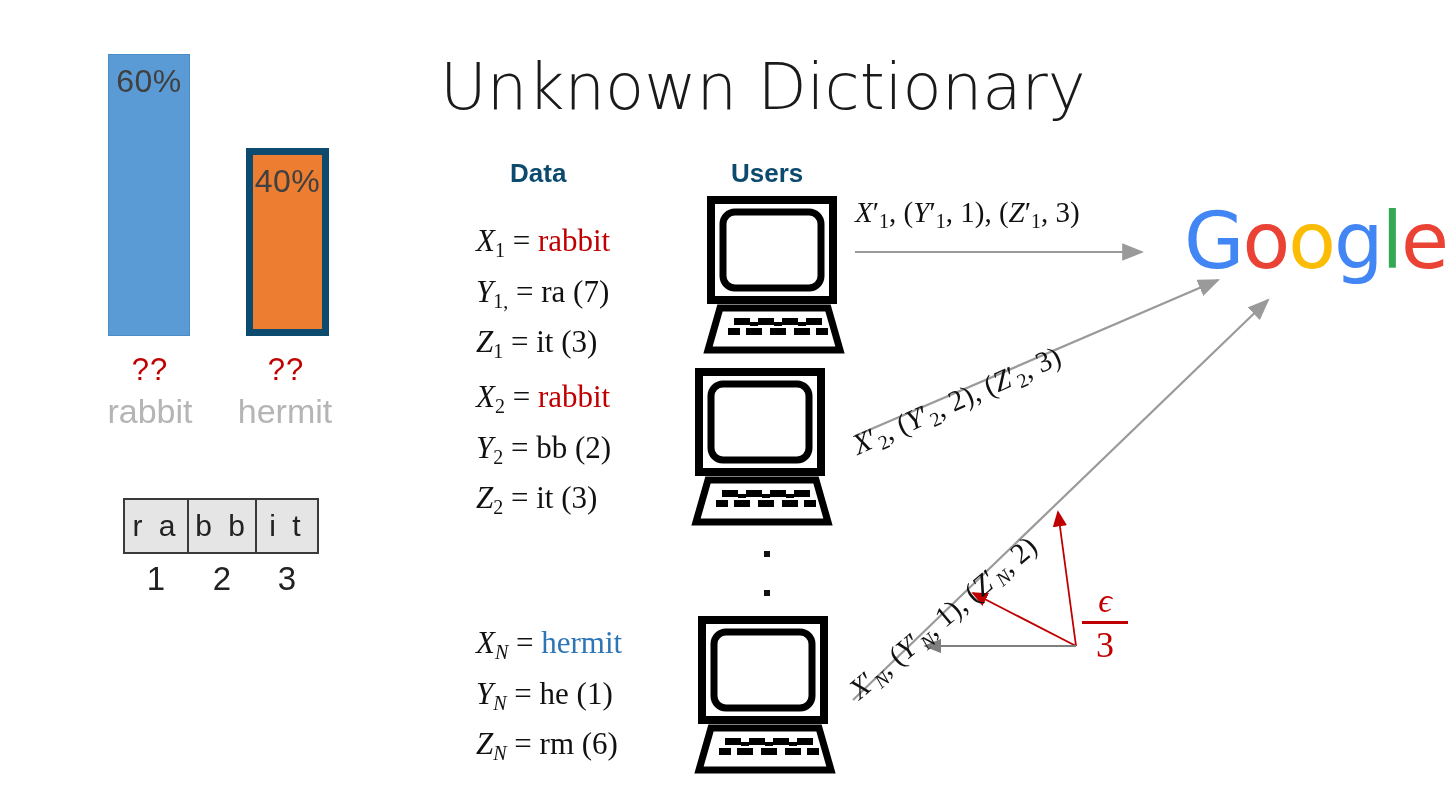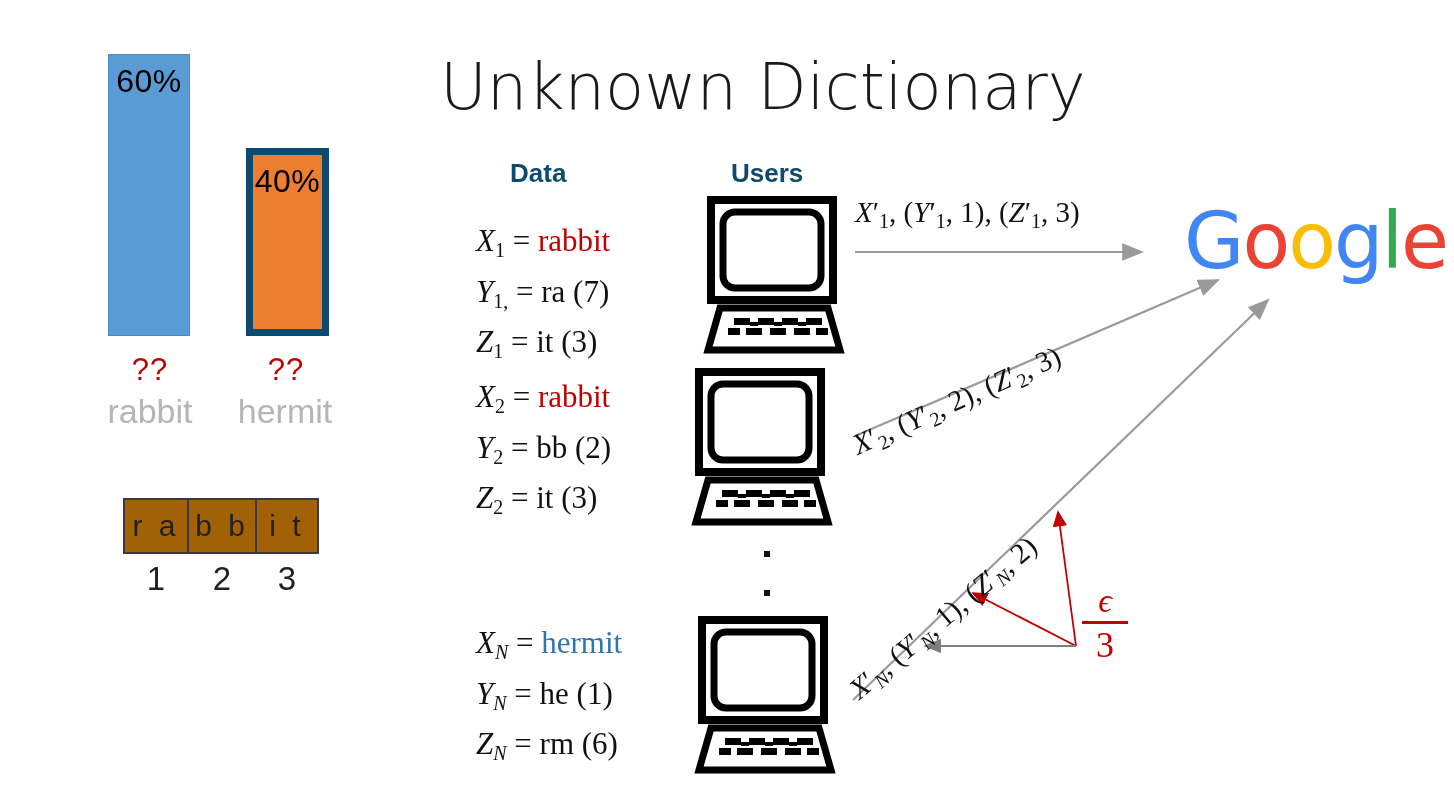--- a/index.html
+++ b/index.html
@@ -9,21 +9,21 @@
     color:#000;
   }
   .stage{position:absolute;left:0;top:0;width:1454px;height:793px;}
   .abs{position:absolute;}
 
   
   #bar-chart{left:90px;top:20px;width:290px;height:430px;}
   .bar{position:absolute;box-sizing:border-box;}
   .bar-label{
     position:absolute;left:0;right:0;text-align:center;
-    font-size:32px;color:#000000;font-weight:400;
+    font-size:32px;color:#404040;font-weight:400;
     font-family:"Liberation Sans", sans-serif;letter-spacing:.5px;
   }
   #bar-rabbit{left:18px;top:25px;width:82px;height:291px;background:#5b9bd5;border:1px solid #4a8cc6;}
   #bar-hermit{left:156px;top:172px;width:83px;height:144px;background:#ed7d31;border:7px solid #0c4a6e;}
   .qmark{
     position:absolute;text-align:center;color:#c00000;
     font-size:31px;font-family:"Liberation Sans", sans-serif;
     letter-spacing:1px;
   }
   .catname{
@@ -32,21 +32,21 @@
   }
   #qmark-0{left:0px;top:332px;width:120px;}
   #catname-0{left:-2px;top:372px;width:124px;}
   #qmark-1{left:136px;top:332px;width:120px;}
   #catname-1{left:130px;top:372px;width:130px;}
 
   
   #ngrams{left:118px;top:498px;width:250px;height:170px;}
   .ngram-box{
     position:absolute;top:0;height:56px;box-sizing:border-box;
-    border:2px solid #3a3a3a;background:#a16207;
+    border:2px solid #3a3a3a;background:#e5e5e5;
     display:flex;align-items:center;justify-content:center;
     font-size:30px;color:#222;letter-spacing:4px;
     font-family:"Liberation Sans", sans-serif;
   }
   .ngram-num{
     position:absolute;top:62px;text-align:center;
     font-size:33px;color:#222;font-family:"Liberation Sans", sans-serif;
   }
   #ngram-box-0{left:5px;width:66px;}
   #ngram-box-1{left:69px;width:70px;}

